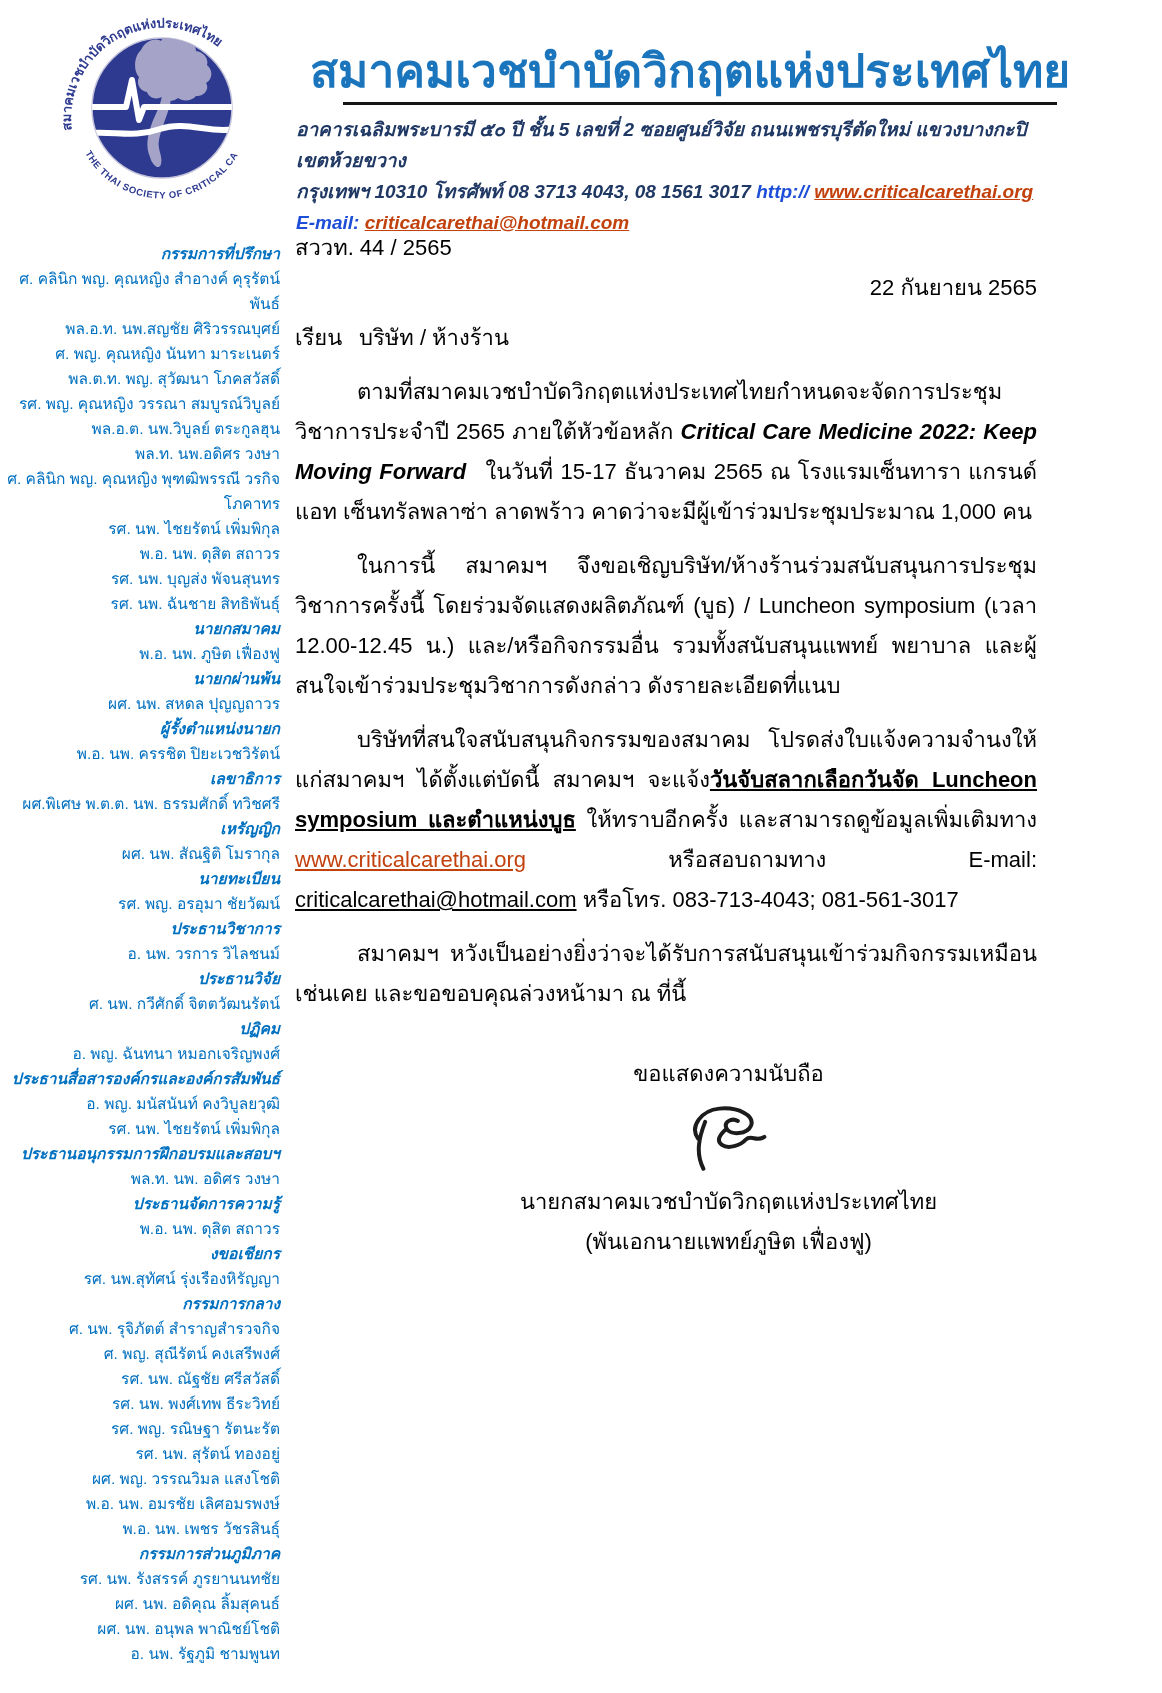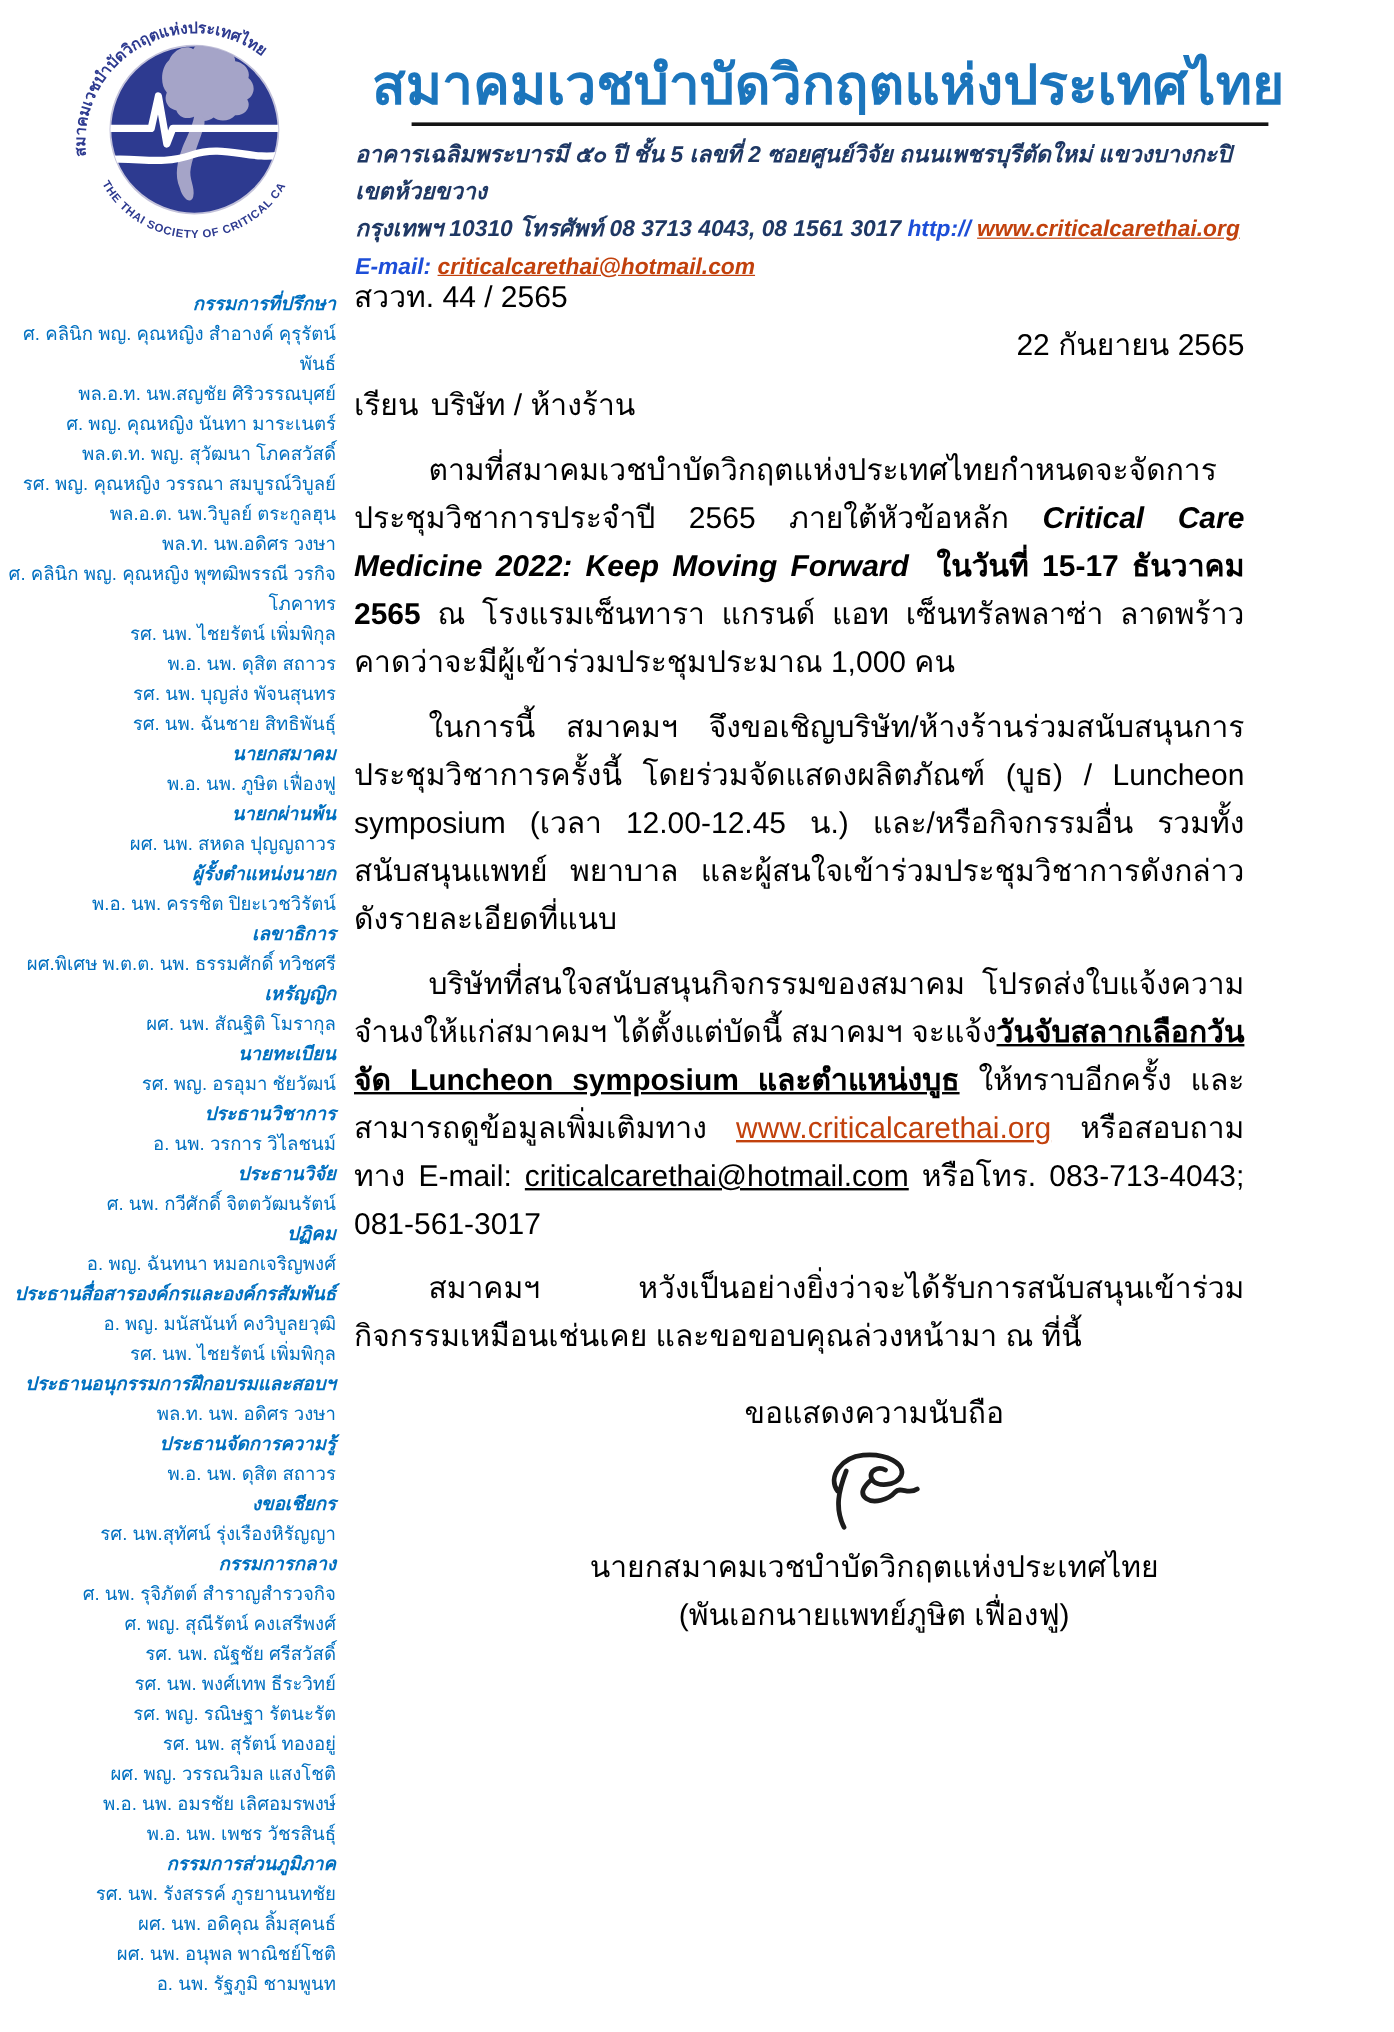--- a/index.html
+++ b/index.html
@@ -30,36 +30,36 @@
   .sidebar {
     position:absolute; left:0; top:241px; width:280px;
     text-align:right; color:#0070C0;
     font-size:15.5px; line-height:25px;
   }
   .sb-hdr { font-weight:bold; font-style:italic; }
 
   
   .main {
     position:absolute; left:295px; top:228px; width:742px;
-    font-size:25px; line-height:40px;
+    font-size:22px; line-height:40px;
   }
   .ref-no {}
   .date-line { margin-top:0; margin-left:145px; text-align:right; }
   .subject-row { display:flex; margin-top:16px; }
   .subject-row .lbl { width:60px; flex:none; }
   .subject-row .txt { flex:1; }
   .to-row { display:flex; margin-top:10px; }
   .to-row .lbl { width:64px; flex:none; }
   .para { margin-top:14px; text-indent:62px; text-align:justify; }
-  .b  { font-weight:bold;padding-left:12px; }
+  .b  { font-weight:normal;padding-left:12px; }
   .bi { font-weight:bold; font-style:italic; }
   .bu { font-weight:bold; text-decoration:underline; }
   .u  { text-decoration:underline; }
 
-  .closing-block { margin-top:24px; margin-left:125px; text-align:center; }
+  .closing-block { margin-top:40px; margin-left:125px; text-align:center; }
   .signature { display:block; margin:4px auto 0; width:118px; height:84px; }
 </style>
 </head>
 <body>
 
 <div class="page">
 
   <svg class="logo" viewBox="0 0 238 206" aria-hidden="true">
     <defs>
       <clipPath id="disc">

